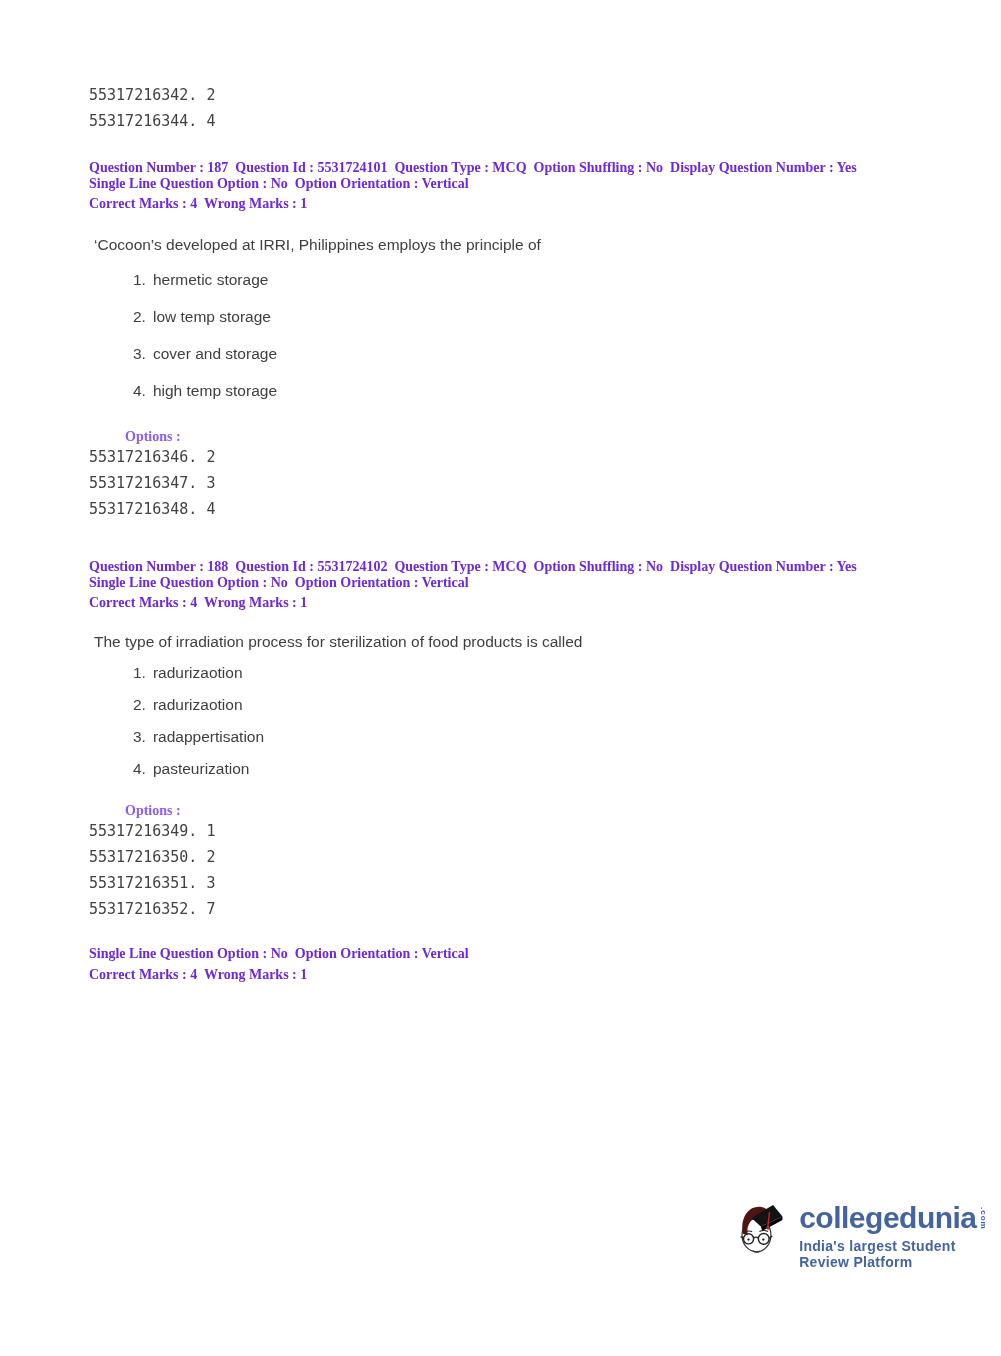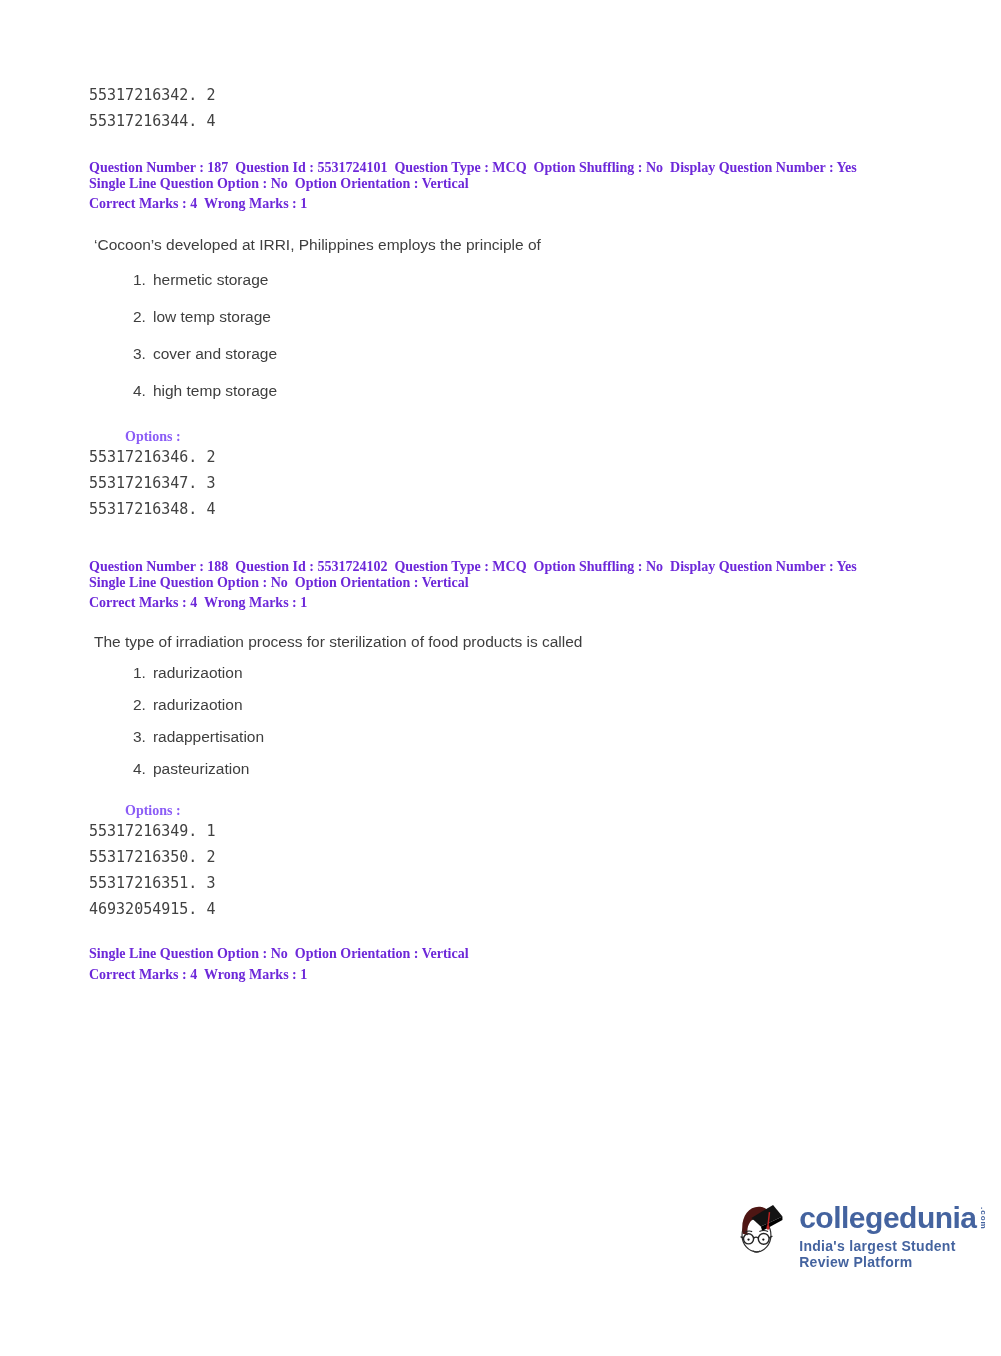--- a/index.html
+++ b/index.html
@@ -172,21 +172,21 @@
         <div class="choice">
           <span>4.</span>
           <span>pasteurization</span>
         </div>
       </div>
       <div class="options-heading q188-heading">Options :</div>
       <div class="id-lines">
         <div class="id-line">55317216349. 1</div>
         <div class="id-line">55317216350. 2</div>
         <div class="id-line">55317216351. 3</div>
-        <div class="id-line">46932054915. 4</div>
+        <div class="id-line">55317216352. 7</div>
       </div>
     </section>
 
     <section>
       <div class="meta-block meta-189">
         <div class="meta-line">Single Line Question Option : No  Option Orientation : Vertical</div>
         <div class="meta-line marks">Correct Marks : 4  Wrong Marks : 1</div>
       </div>
     </section>
 

